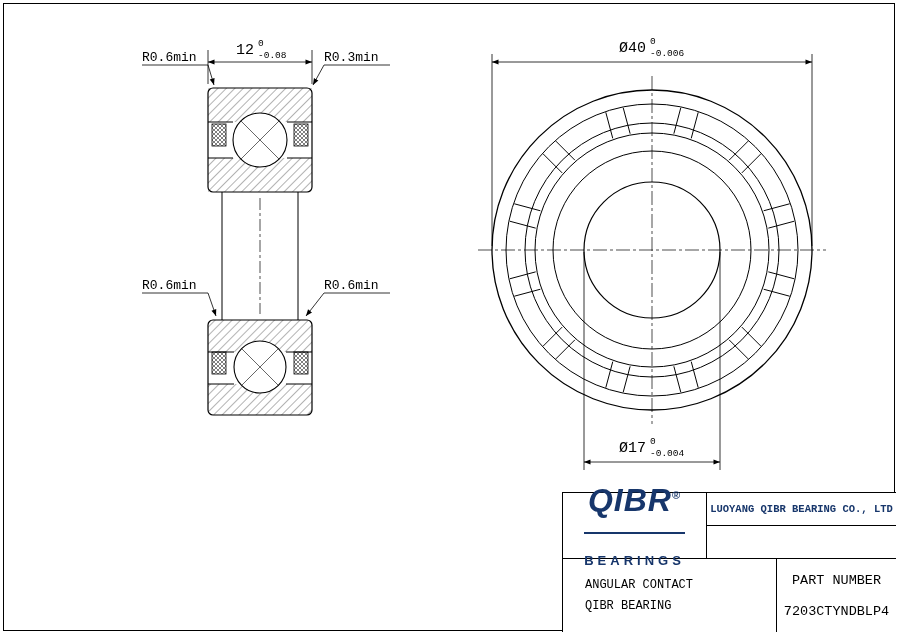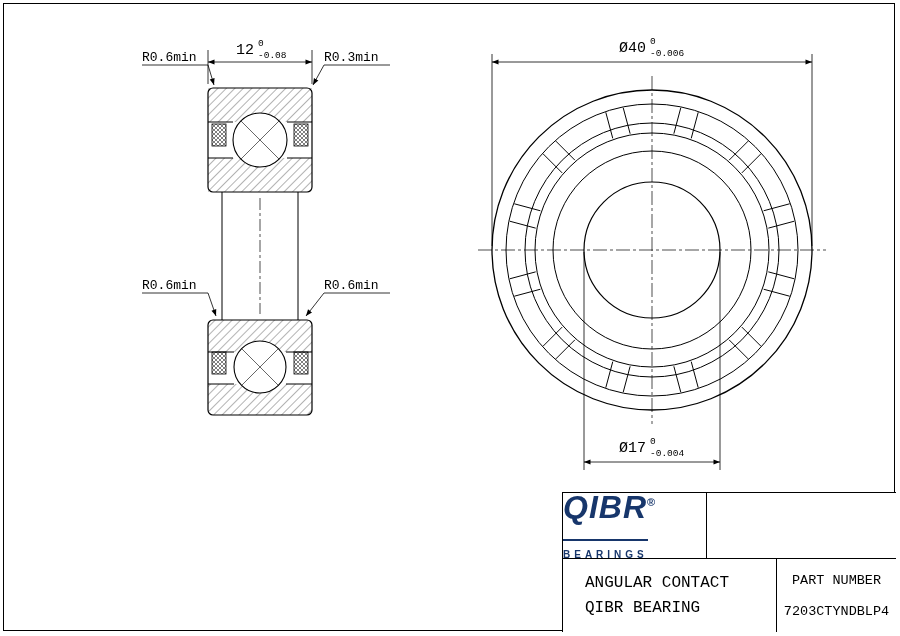--- a/index.html
+++ b/index.html
@@ -7,30 +7,30 @@
   .page-border{position:absolute;left:3px;top:3px;width:892px;height:628px;border:1px solid #000;box-sizing:border-box;}
   svg{position:absolute;left:0;top:0;}
   svg text{font-family:"Liberation Mono",monospace;fill:#000;stroke:none;}
   .dim-main{font-size:15px;}
   .dim-tol{font-size:9.5px;}
   .dim-label{font-size:13px;}
 
   .title-block{position:absolute;right:4px;bottom:4px;width:334px;height:140px;background:#fff;
     border-left:1.5px solid #000;border-top:1.5px solid #000;box-sizing:border-box;display:flex;flex-direction:column;}
   .tb-row1{display:flex;height:66px;border-bottom:1.5px solid #000;box-sizing:border-box;}
-  .tb-logo{width:144px;border-right:1.5px solid #000;box-sizing:border-box;display:flex;flex-direction:column;align-items:flex-start;justify-content:center;}
+  .tb-logo{width:144px;border-right:1.5px solid #000;box-sizing:border-box;display:flex;flex-direction:column;align-items:center;justify-content:center;}
   .logo-main{font-family:"Liberation Sans",sans-serif;font-style:italic;font-weight:bold;font-size:32px;line-height:1;letter-spacing:1px;}
   .logo-main sup{font-size:11px;font-style:normal;}
-  .logo-sub{font-family:"Liberation Sans",sans-serif;font-weight:bold;font-size:10px;letter-spacing:4px;padding-top:8px;margin-top:16px;border-top:2px solid;}
+  .logo-sub{font-family:"Liberation Sans",sans-serif;font-weight:bold;font-size:13px;letter-spacing:4px;padding-top:19px;margin-top:16px;border-top:2px solid;}
   .tb-right{flex:1;display:flex;flex-direction:column;}
   .tb-company{height:33px;border-bottom:1px solid #000;box-sizing:border-box;display:flex;align-items:center;justify-content:center;font-size:10.5px;font-weight:bold;}
   .tb-url{height:33px;display:flex;align-items:center;gap:9px;padding-left:5px;font-size:11.5px;color:#000;}
   .url-mark{width:56px;height:21px;background:#101010;}
   .tb-row2{display:flex;flex:1;}
-  .tb-product{width:214px;border-right:1.5px solid #000;box-sizing:border-box;display:flex;flex-direction:column;justify-content:center;padding-left:22px;gap:7px;font-size:16px;color:#000;}
+  .tb-product{width:214px;border-right:1.5px solid #000;box-sizing:border-box;display:flex;flex-direction:column;justify-content:center;padding-left:22px;gap:7px;font-size:12px;color:#000;}
   .tb-part{flex:1;display:flex;flex-direction:column;align-items:center;justify-content:center;gap:16px;font-size:13.5px;color:#000;}
 </style>
 </head>
 <body>
 
 <div class="sheet">
   <div class="page-border"></div>
 
   <svg width="900" height="636" viewBox="0 0 900 636">
     <defs>
@@ -197,20 +197,21 @@
     <text class="dim-tol" x="650" y="456">-0.004</text>
   </svg>
 
   <div class="title-block">
     <div class="tb-row1">
       <div class="tb-logo" style="color:#17366b;">
         <div class="logo-main"><span>QIBR</span><sup>®</sup></div>
         <div class="logo-sub">BEARINGS</div>
       </div>
       <div class="tb-right">
+        <div class="tb-company" style="color:#17366b;">LUOYANG QIBR BEARING CO., LTD</div>
       </div>
     </div>
     <div class="tb-row2">
       <div class="tb-product">
         <span>ANGULAR CONTACT</span>
         <span>QIBR BEARING</span>
       </div>
       <div class="tb-part">
         <span>PART NUMBER</span>
         <span>7203CTYNDBLP4</span>

